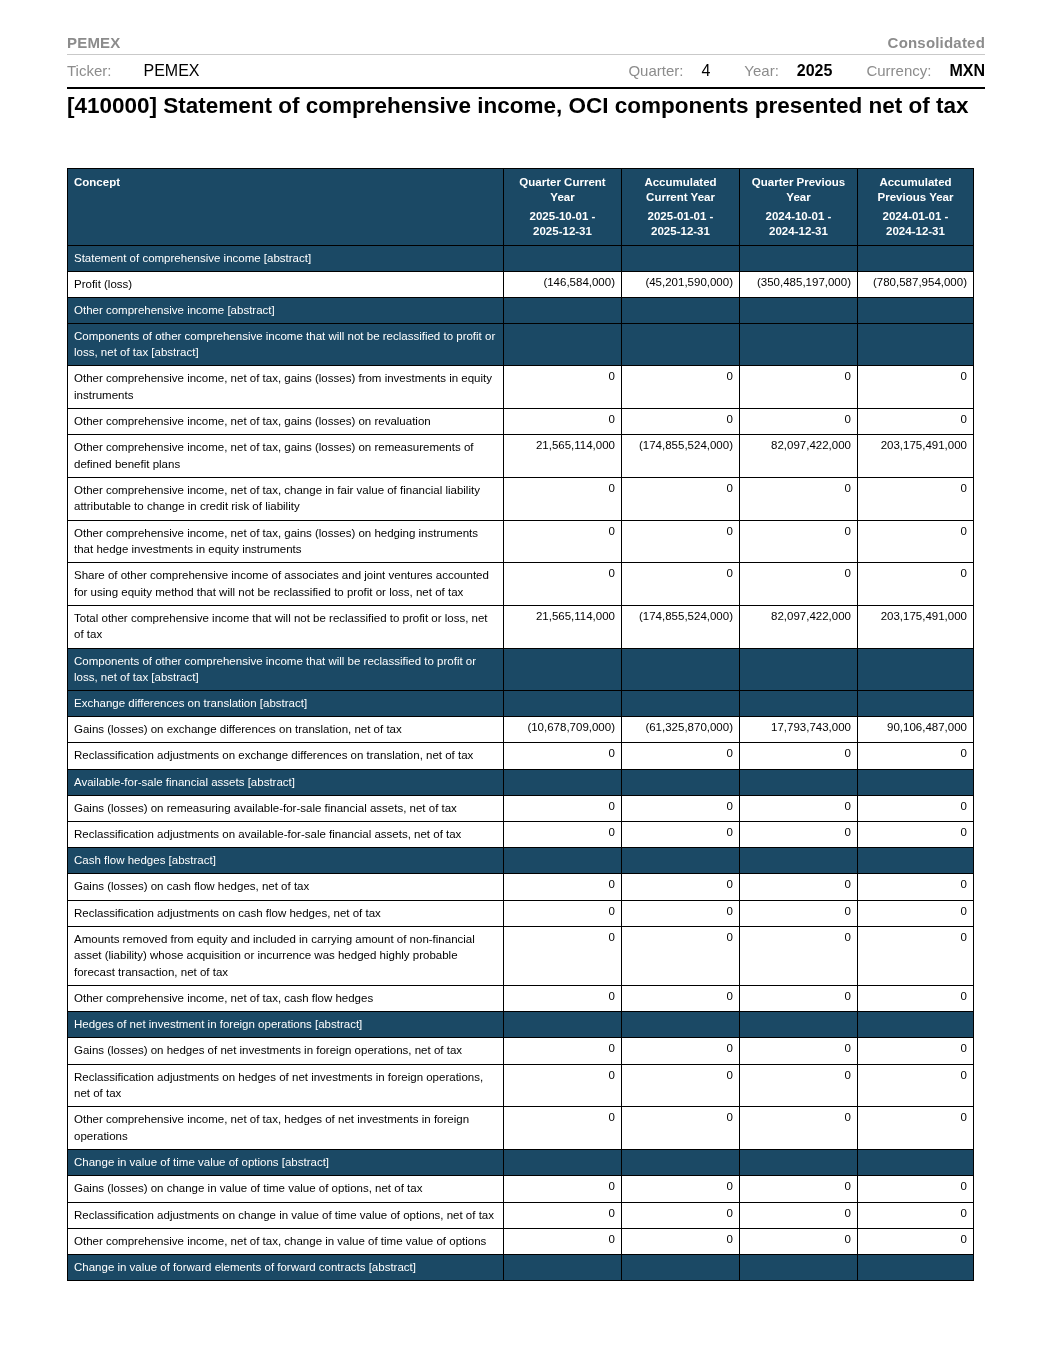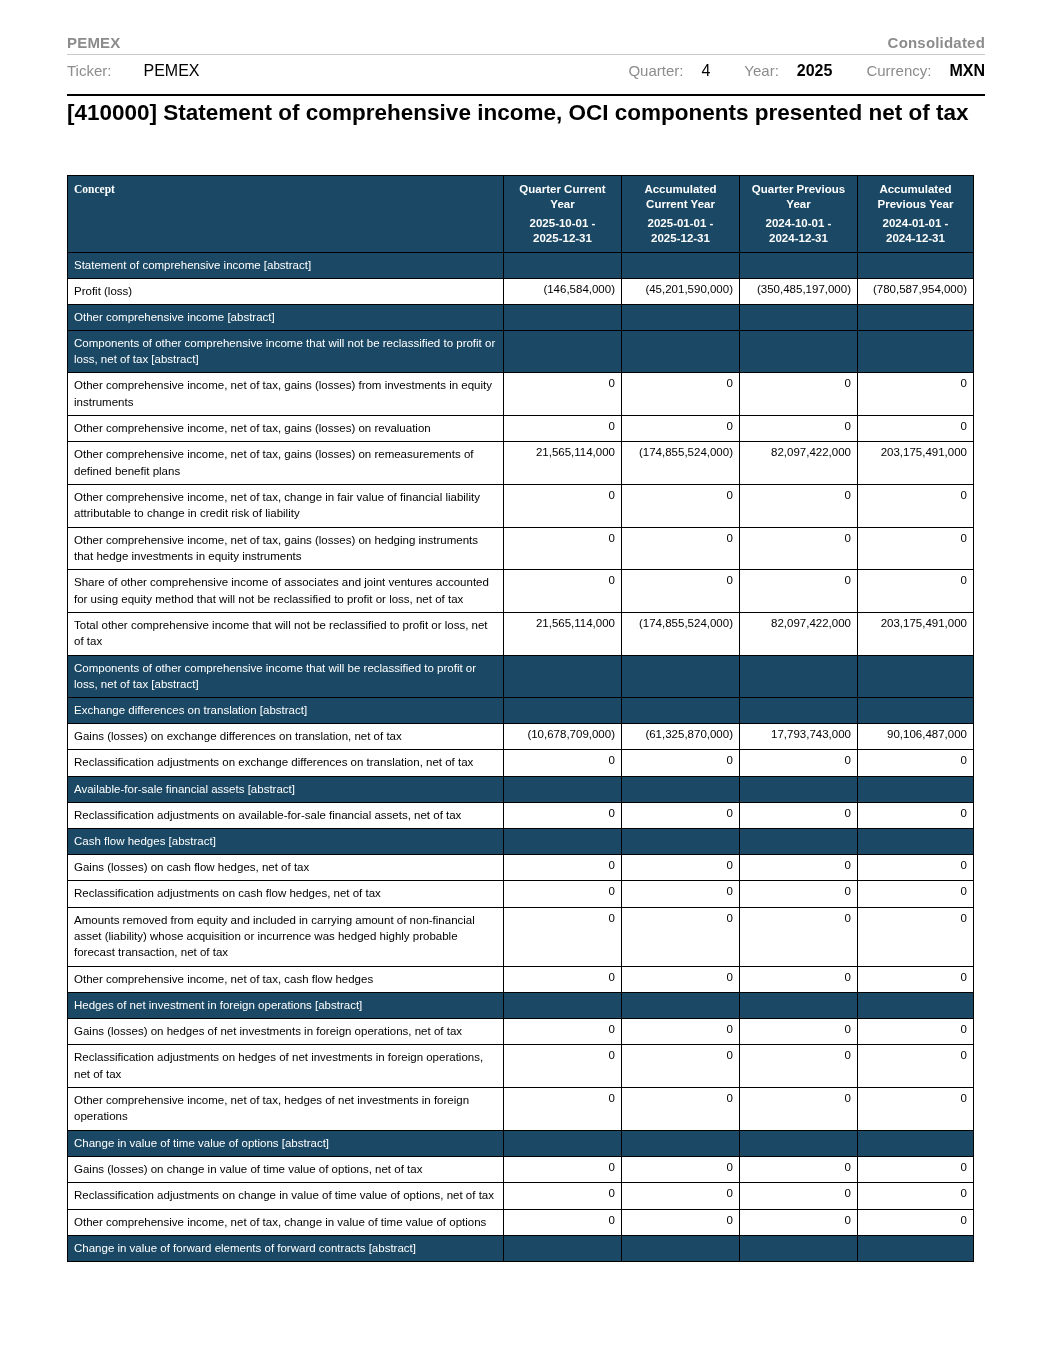--- a/index.html
+++ b/index.html
@@ -14,38 +14,38 @@
     width:1055px;min-height:1365px;
     font-family:"Liberation Sans",sans-serif;color:#000;
   }
   .page{padding:34px 70px 24px 67px;}
 
   
   .head-top{display:flex;justify-content:space-between;align-items:baseline;
     padding-bottom:3px;border-bottom:1px solid var(--rule);}
   .head-top .co{font-size:15px;font-weight:bold;color:var(--gray);letter-spacing:.2px;}
   .head-meta{display:flex;justify-content:space-between;align-items:baseline;
-    padding:7px 0 14px;border-bottom:2px solid #000;}
+    padding:7px 0 7px;border-bottom:2px solid #000;}
   .meta-left,.meta-right{display:flex;align-items:baseline;}
   .lbl{font-size:15px;color:var(--gray);}
   .val{font-size:16px;color:#000;}
   .val.b{font-weight:bold;}
   .meta-left .val{margin-left:32px;}
   .meta-right .lbl{margin-left:34px;}
   .meta-right .lbl:first-child{margin-left:16px;}
   .meta-right .val{margin-left:18px;}
 
   h1.title{font-size:22.5px;line-height:1.55;font-weight:bold;max-width:930px;}
 
   
   table.oci{margin-top:44px;width:906px;border-collapse:collapse;table-layout:fixed;}
   table.oci th,table.oci td{border:1px solid var(--border);}
   th.h{background:var(--navy);color:#fff;font-size:11.5px;font-weight:bold;
     text-align:center;vertical-align:top;padding:6px 3px;line-height:1.3;}
-  th.h.concept-h{text-align:left;padding-left:6px;vertical-align:top;font-family:Liberation Serif, serif;}
+  th.h.concept-h{text-align:left;padding-left:6px;vertical-align:top;}
   .col-dates{margin-top:4px;}
   td.concept{font-size:11.5px;padding:4px 6px 5px;line-height:1.42;vertical-align:top;}
   td.num{font-size:11.5px;padding:4px 6px 5px;text-align:right;vertical-align:top;white-space:nowrap;}
   tr.section td{background:var(--navy);color:#fff;font-weight:normal;}
   tr.section td.concept{line-height:1.4;}
 </style>
 </head>
 <body>
 
 <div class="page">
@@ -210,20 +210,27 @@
           <td class="num">0</td>
         </tr>
         <tr class="section">
           <td class="concept">Available-for-sale financial assets [abstract]</td>
           <td class="num"></td>
           <td class="num"></td>
           <td class="num"></td>
           <td class="num"></td>
         </tr>
         <tr>
+          <td class="concept">Gains (losses) on remeasuring available-for-sale financial assets, net of tax</td>
+          <td class="num">0</td>
+          <td class="num">0</td>
+          <td class="num">0</td>
+          <td class="num">0</td>
+        </tr>
+        <tr>
           <td class="concept">Reclassification adjustments on available-for-sale financial assets, net of tax</td>
           <td class="num">0</td>
           <td class="num">0</td>
           <td class="num">0</td>
           <td class="num">0</td>
         </tr>
         <tr class="section">
           <td class="concept">Cash flow hedges [abstract]</td>
           <td class="num"></td>
           <td class="num"></td>

